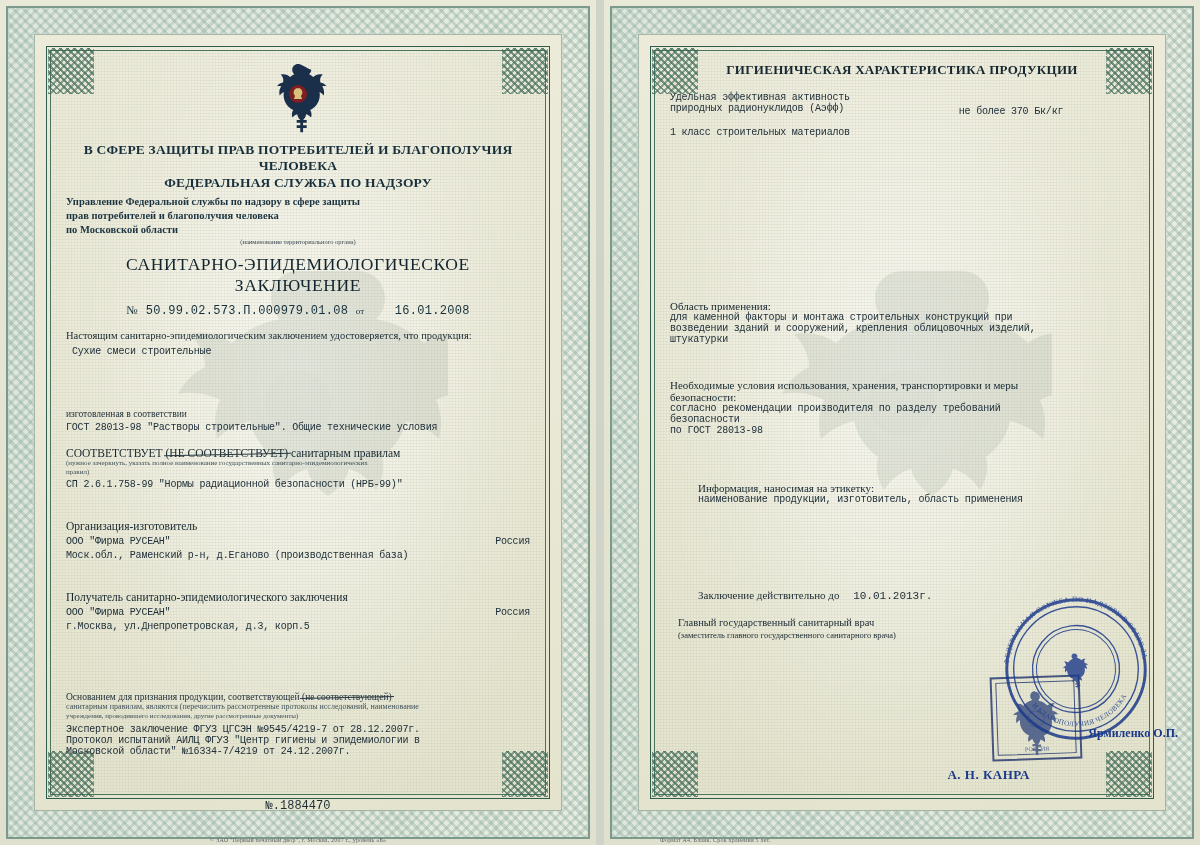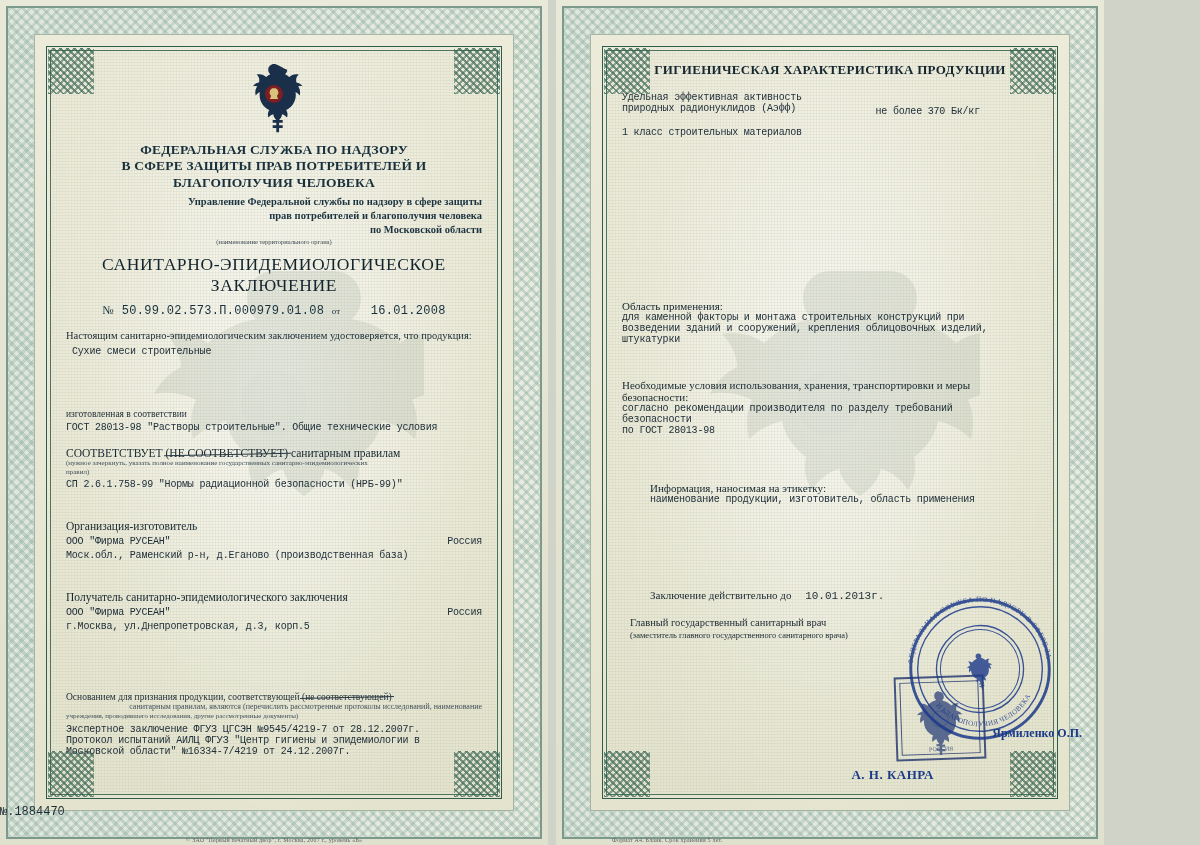--- a/index.html
+++ b/index.html
@@ -8,21 +8,21 @@
     background:#cfd3c8;
     font-family:"Liberation Serif", serif;
     overflow:hidden;
   }
   .sheet-wrap{
     position:absolute;top:0;left:0;width:1200px;height:845px;
     display:flex;
   }
   .page{
     position:relative;
-    width:548px;height:845px;
+    width:596px;height:845px;
     background:
       radial-gradient(ellipse at 50% 42%, rgba(255,255,255,0.55) 0%, rgba(255,255,255,0) 60%),
       linear-gradient(180deg,#e9e9d9 0%, #e5e6d4 30%, #e3e3d0 60%, #dfe0cd 100%);
     box-sizing:border-box;
     overflow:hidden;
   }
   .page.left{margin-right:8px;}
 
   
   .border-outer{
@@ -92,21 +92,21 @@
   
   .emblem{
     width:72px;height:80px;margin:2px auto 2px auto;
   }
   .emblem svg{width:100%;height:100%;}
   .org-title{
     text-align:center;font-weight:bold;color:#18303c;
     font-size:13.5px;line-height:1.22;letter-spacing:.2px;
   }
   .org-sub{
-    text-align:right;font-weight:bold;color:#1b3340;
+    text-align:left;font-weight:bold;color:#1b3340;
     font-size:10.5px;line-height:1.3;margin-top:4px;
   }
   .tiny-note{
     text-align:center;font-size:6.5px;color:#3b4a52;margin-top:2px;
   }
   .doc-title{
     text-align:center;font-size:17.5px;letter-spacing:.6px;
     color:#12242d;margin-top:9px;font-weight:normal;
   }
   .numline{
@@ -125,21 +125,21 @@
   .label-sm{font-size:9.5px;color:#24333c;}
   .label-md{font-size:11.5px;color:#16272f;}
   .hint{font-size:7px;color:#41525a;line-height:1.25;}
   .strike{position:relative;}
   .strike:after{
     content:"";position:absolute;left:-2px;right:-2px;top:52%;
     border-top:1px solid #2a3a44;transform:rotate(-1.2deg);
   }
   .right-tag{float:right;font-family:"Liberation Mono",monospace;font-size:10px;}
   .serial{
-    position:absolute;left:0;right:0;bottom:26px;
+    position:absolute;left:0;right:0;bottom:32px;text-align:center;
     font-family:"Liberation Mono",monospace;font-size:12px;color:#1d2d36;
   }
   .footer-micro{
     position:absolute;left:0;right:0;bottom:2px;text-align:center;
     font-size:6px;color:#5a6166;letter-spacing:.2px;
   }
   .footer-micro.lf{text-align:left;padding-left:56px;}
 
   
   .r-title{
@@ -210,22 +210,22 @@
         <svg viewBox="0 0 72 80">
           <g>
             <path d="M36 4c-3.2 0-5.8 2.6-5.8 5.8 0 1.8.8 3.4 2.1 4.4-1.6.6-3 1.6-4.1 2.9-1.8-1.7-4.2-2.8-6.9-2.8-.9 0-1.8.1-2.6.3 1.6 1.4 2.6 3.4 2.6 5.6 0 .8-.1 1.6-.4 2.3-2.5.4-4.7 1.8-6.1 3.8 1.5-.4 3-.4 4.4 0-1.2 1.8-1.9 3.9-1.9 6.2 0 1 .1 2 .4 3 1-1.6 2.5-2.9 4.2-3.6-.2 1-.3 2-.3 3.1 0 6.7 4 12.5 9.7 15.1-.9 1.3-1.4 2.9-1.4 4.6 0 1 .2 2 .5 2.9 1.2-1.6 2.9-2.8 4.9-3.3.3 2.3 1.4 4.3 3 5.8h-3.6v2.6h3.6v2.6h-3.6v2.6h3.6v4.3h2.8v-4.3h3.6v-2.6h-3.6v-2.6h3.6v-2.6h-3.6c1.6-1.5 2.7-3.5 3-5.8 2 .5 3.7 1.7 4.9 3.3.3-.9.5-1.9.5-2.9 0-1.7-.5-3.3-1.4-4.6 5.7-2.6 9.7-8.4 9.7-15.1 0-1.1-.1-2.1-.3-3.1 1.7.7 3.2 2 4.2 3.6.3-1 .4-2 .4-3 0-2.3-.7-4.4-1.9-6.2 1.4-.4 2.9-.4 4.4 0-1.4-2-3.6-3.4-6.1-3.8-.3-.7-.4-1.5-.4-2.3 0-2.2 1-4.2 2.6-5.6-.8-.2-1.7-.3-2.6-.3-2.7 0-5.1 1.1-6.9 2.8-1.1-1.3-2.5-2.3-4.1-2.9 1.3-1 2.1-2.6 2.1-4.4C41.8 6.6 39.2 4 36 4z" fill="#1a2f4a"></path>
             <circle cx="36" cy="34" r="9" fill="#7e1d22"></circle>
             <path d="M36 28c-2.4 0-4.4 2-4.4 4.4 0 1.3.6 2.5 1.5 3.3l-1.2 3.2h8.2l-1.2-3.2c.9-.8 1.5-2 1.5-3.3 0-2.4-2-4.4-4.4-4.4z" fill="#d8c27a"></path>
           </g>
         </svg>
       </div>
 
       <div class="org-title">
+        <div>В СФЕРЕ ЗАЩИТЫ ПРАВ ПОТРЕБИТЕЛЕЙ И БЛАГОПОЛУЧИЯ ЧЕЛОВЕКА</div>
         <div>ФЕДЕРАЛЬНАЯ СЛУЖБА ПО НАДЗОРУ</div>
-        <div>В СФЕРЕ ЗАЩИТЫ ПРАВ ПОТРЕБИТЕЛЕЙ И БЛАГОПОЛУЧИЯ ЧЕЛОВЕКА</div>
       </div>
 
       <div class="org-sub">
         <div>Управление Федеральной службы по надзору в сфере защиты</div>
         <div>прав потребителей и благополучия человека</div>
         <div>по Московской области</div>
       </div>
       <div class="tiny-note">(наименование территориального органа)</div>
 
       <div class="doc-title">САНИТАРНО-ЭПИДЕМИОЛОГИЧЕСКОЕ ЗАКЛЮЧЕНИЕ</div>
@@ -274,21 +274,21 @@
         <span>ООО "Фирма РУСЕАН"</span>
       </div>
       <div class="typed" style="margin-top:3px;clear:both;">г.Москва, ул.Днепропетровская, д.3, корп.5</div>
 
       <div style="height:60px;"></div>
 
       <div class="label-sm">
         Основанием для признания продукции, соответствующей
         <span class="strike">(не соответствующей)</span>
       </div>
-      <div class="hint" style="font-size:8px;text-align:right;">санитарным правилам, являются (перечислить рассмотренные протоколы исследований, наименование</div>
+      <div class="hint" style="font-size:8px;">санитарным правилам, являются (перечислить рассмотренные протоколы исследований, наименование</div>
       <div class="hint">учреждения, проводившего исследования, другие рассмотренные документы)</div>
       <div class="typed" style="margin-top:3px;">Экспертное заключение ФГУЗ ЦГСЭН №9545/4219-7 от 28.12.2007г.</div>
       <div class="typed">Протокол испытаний АИЛЦ ФГУЗ "Центр гигиены и эпидемиологии в</div>
       <div class="typed">Московской области" №16334-7/4219 от 24.12.2007г.</div>
 
     </div>
 
     <div class="serial">№.1884470</div>
     <div class="footer-micro">© ЗАО "Первый печатный двор", г. Москва, 2007 г., уровень «Б»</div>
   </div>

